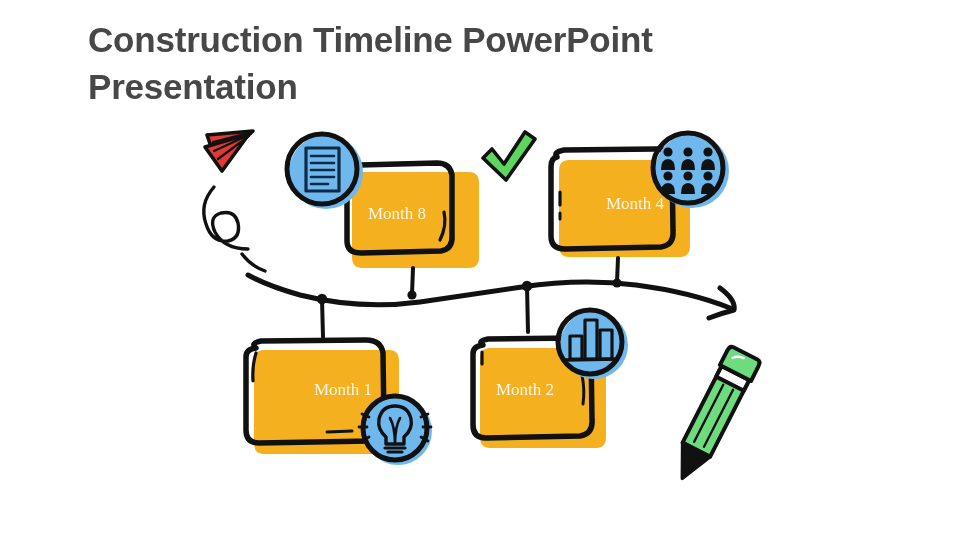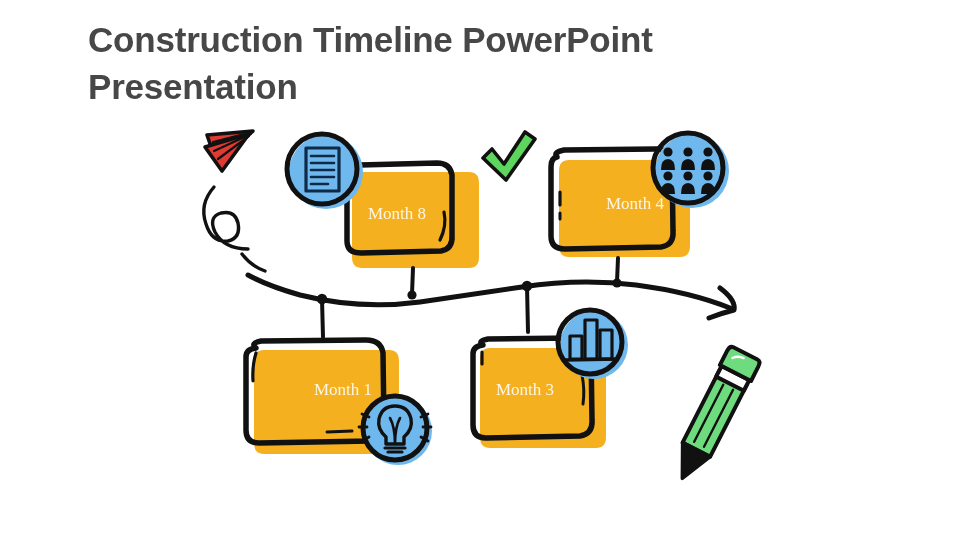--- a/index.html
+++ b/index.html
@@ -221,17 +221,17 @@
           <line x1="721" y1="384" x2="721" y2="448"></line>
         </g>
         <path fill="#111111" stroke="#111111" stroke-width="3.4" stroke-linejoin="round" d="M700,454 L731,454 L716,486 Z"></path>
         <path fill="none" stroke="#FFFFFF" stroke-width="2.4" stroke-linecap="round" d="M706,356 Q710,351 716,351"></path>
       </g>
 
     </svg>
 
     <div class="month-label" id="label-month-1">Month 1</div>
     <div class="month-label" id="label-month-2">Month 8</div>
-    <div class="month-label" id="label-month-3">Month 3</div>
+    <div class="month-label" id="label-month-3">Month 2</div>
     <div class="month-label" id="label-month-4">Month 4</div>
   </div>
 
 </div>
 
 </body></html>

